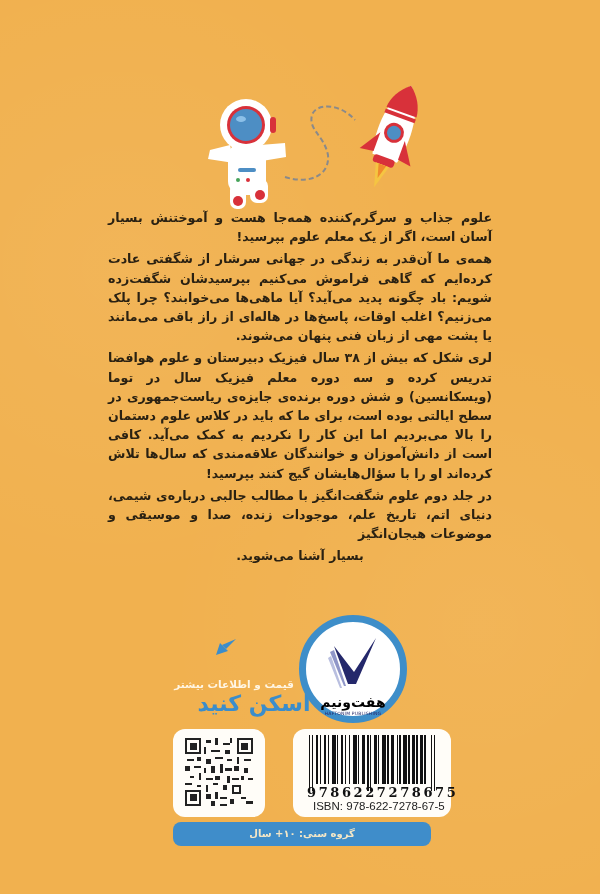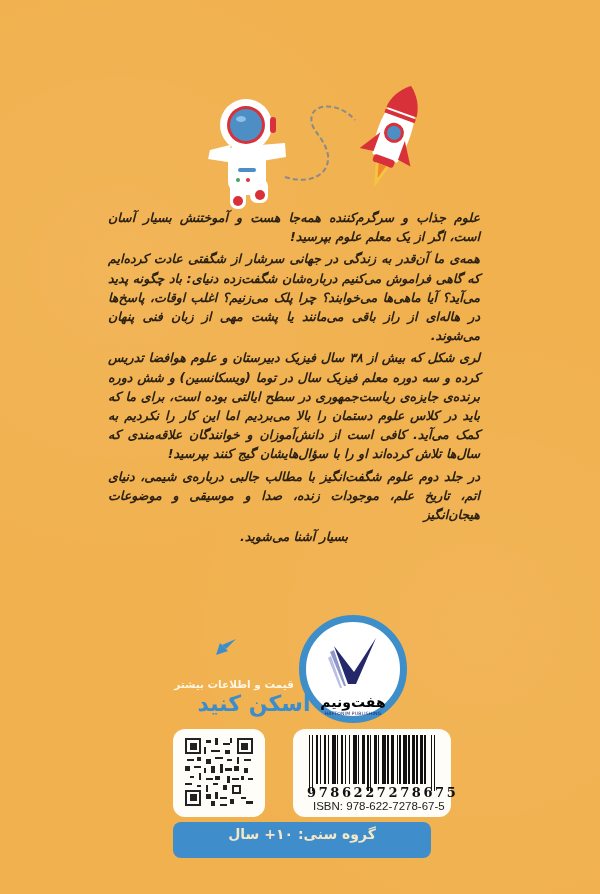--- a/index.html
+++ b/index.html
@@ -16,21 +16,21 @@
       #f1b14f;
   }
   
   .illus { position:absolute; left:190px; top:75px; width:240px; height:140px; }
   
   .blurb {
     position:absolute; left:108px; top:208px; width:384px;
     direction: rtl; text-align: justify; text-align-last: right;
     color:#2a2112; font-size:12.6px; line-height:19.2px; font-weight:bold;
   }
-  .blurb p { margin:0 12px 3px 0;font-style:italic; }
+  .blurb p { margin:0 0 3px 0; }
   .blurb p.center { text-align:center; text-align-last:center; }
   
   .logo {
     position:absolute; left:299px; top:615px; width:108px; height:108px;
     border-radius:50%; background:#ffffff; border:7px solid #3e8ec9; box-sizing:border-box;
   }
   .logo .wordmark {
     position:absolute; left:0; right:0; top:72px; text-align:center;
     color:#000000; font-size:14px; font-weight:bold; direction:rtl;
   }
@@ -63,23 +63,23 @@
   .bc-digits {
     position:absolute; left:14px; top:56px; width:130px; text-align:center;
     font-family:"DejaVu Serif", serif; font-size:13px; font-weight:bold; letter-spacing:2.6px; color:#111;
   }
   .isbn {
     position:absolute; left:20px; top:71px; width:148px; text-align:left;
     font-family:"Liberation Sans", sans-serif; font-size:11.5px; color:#222;
   }
   
   .age {
-    position:absolute; left:173px; top:822px; width:258px; height:36px;
+    position:absolute; left:173px; top:822px; width:258px; height:24px;
     background:#3f8dca; border-radius:8px; color:#f4e7c7;
-    font-size:14px; font-weight:bold; text-align:center; line-height:24px; direction:rtl;
+    font-size:10px; font-weight:bold; text-align:center; line-height:24px; direction:rtl;
   }
 </style>
 </head>
 <body>
 
 <div class="cover">
 
   <svg class="illus" viewBox="0 0 240 140">
 
     <path d="M95 102 C 120 110, 140 100, 138 80 C 134 60, 118 55, 122 40 C 126 28, 150 28, 165 45" fill="none" stroke="#8a8a8a" stroke-width="2" stroke-dasharray="5 3"></path>
@@ -111,21 +111,21 @@
       <path d="M192 62 L178 84 L192 82 Z" fill="#d8313a"></path>
       <path d="M218 62 L232 84 L218 82 Z" fill="#d8313a"></path>
       <rect x="194" y="84" width="22" height="8" rx="3" fill="#d8313a"></rect>
       <path d="M198 92 L205 116 L212 92 Z" fill="#f5c542"></path>
       <path d="M201 92 L205 106 L209 92 Z" fill="#f08a2c"></path>
     </g>
   </svg>
 
   <div class="blurb">
     <p>علوم جذاب و سرگرم‌کننده همه‌جا هست و آموختنش بسیار آسان است، اگر از یک معلم علوم بپرسید!</p>
-    <p>همه‌ی ما آن‌قدر به زندگی در جهانی سرشار از شگفتی عادت کرده‌ایم که گاهی فراموش می‌کنیم درباره‌شان شگفت‌زده دنیای: باد چگونه پدید می‌آید؟ آیا ماهی‌ها می‌خوابند؟ چرا پلک می‌زنیم؟ اغلب اوقات، پاسخ‌ها در هاله‌ای از راز باقی می‌مانند یا پشت مهی از زبان فنی پنهان می‌شوند.</p>
+    <p>همه‌ی ما آن‌قدر به زندگی در جهانی سرشار از شگفتی عادت کرده‌ایم که گاهی فراموش می‌کنیم بپرسید‌شان شگفت‌زده شویم: باد چگونه پدید می‌آید؟ آیا ماهی‌ها می‌خوابند؟ چرا پلک می‌زنیم؟ اغلب اوقات، پاسخ‌ها در هاله‌ای از راز باقی می‌مانند یا پشت مهی از زبان فنی پنهان می‌شوند.</p>
     <p>لری شکل که بیش از ۳۸ سال فیزیک دبیرستان و علوم هوافضا تدریس کرده و سه دوره معلم فیزیک سال در توما (ویسکانسین) و شش دوره برنده‌ی جایزه‌ی ریاست‌جمهوری در سطح ایالتی بوده است، برای ما که باید در کلاس علوم دستمان را بالا می‌بردیم اما این کار را نکردیم به کمک می‌آید. کافی است از دانش‌آموزان و خوانندگان علاقه‌مندی که سال‌ها تلاش کرده‌اند او را با سؤال‌هایشان گیج کنند بپرسید!</p>
     <p>در جلد دوم علوم شگفت‌انگیز با مطالب جالبی درباره‌ی شیمی، دنیای اتم، تاریخ علم، موجودات زنده، صدا و موسیقی و موضوعات هیجان‌انگیز</p>
     <p class="center">بسیار آشنا می‌شوید.</p>
   </div>
 
   <svg class="arrow" viewBox="0 0 26 26">
     <path d="M22 4 L12 14 L16 18 L4 22 L8 10 L12 14" fill="#3b8dcb"></path>
     <path d="M24 6 L14 16 L10 12 Z" fill="#3b8dcb"></path>
   </svg>
   <div class="scan-small">قیمت و اطلاعات بیشتر</div>

